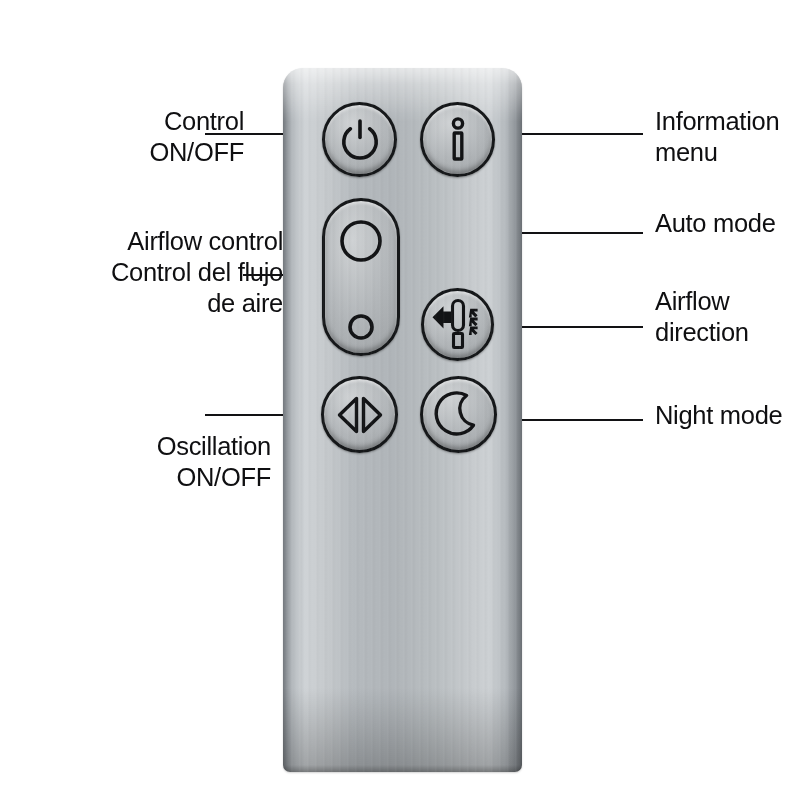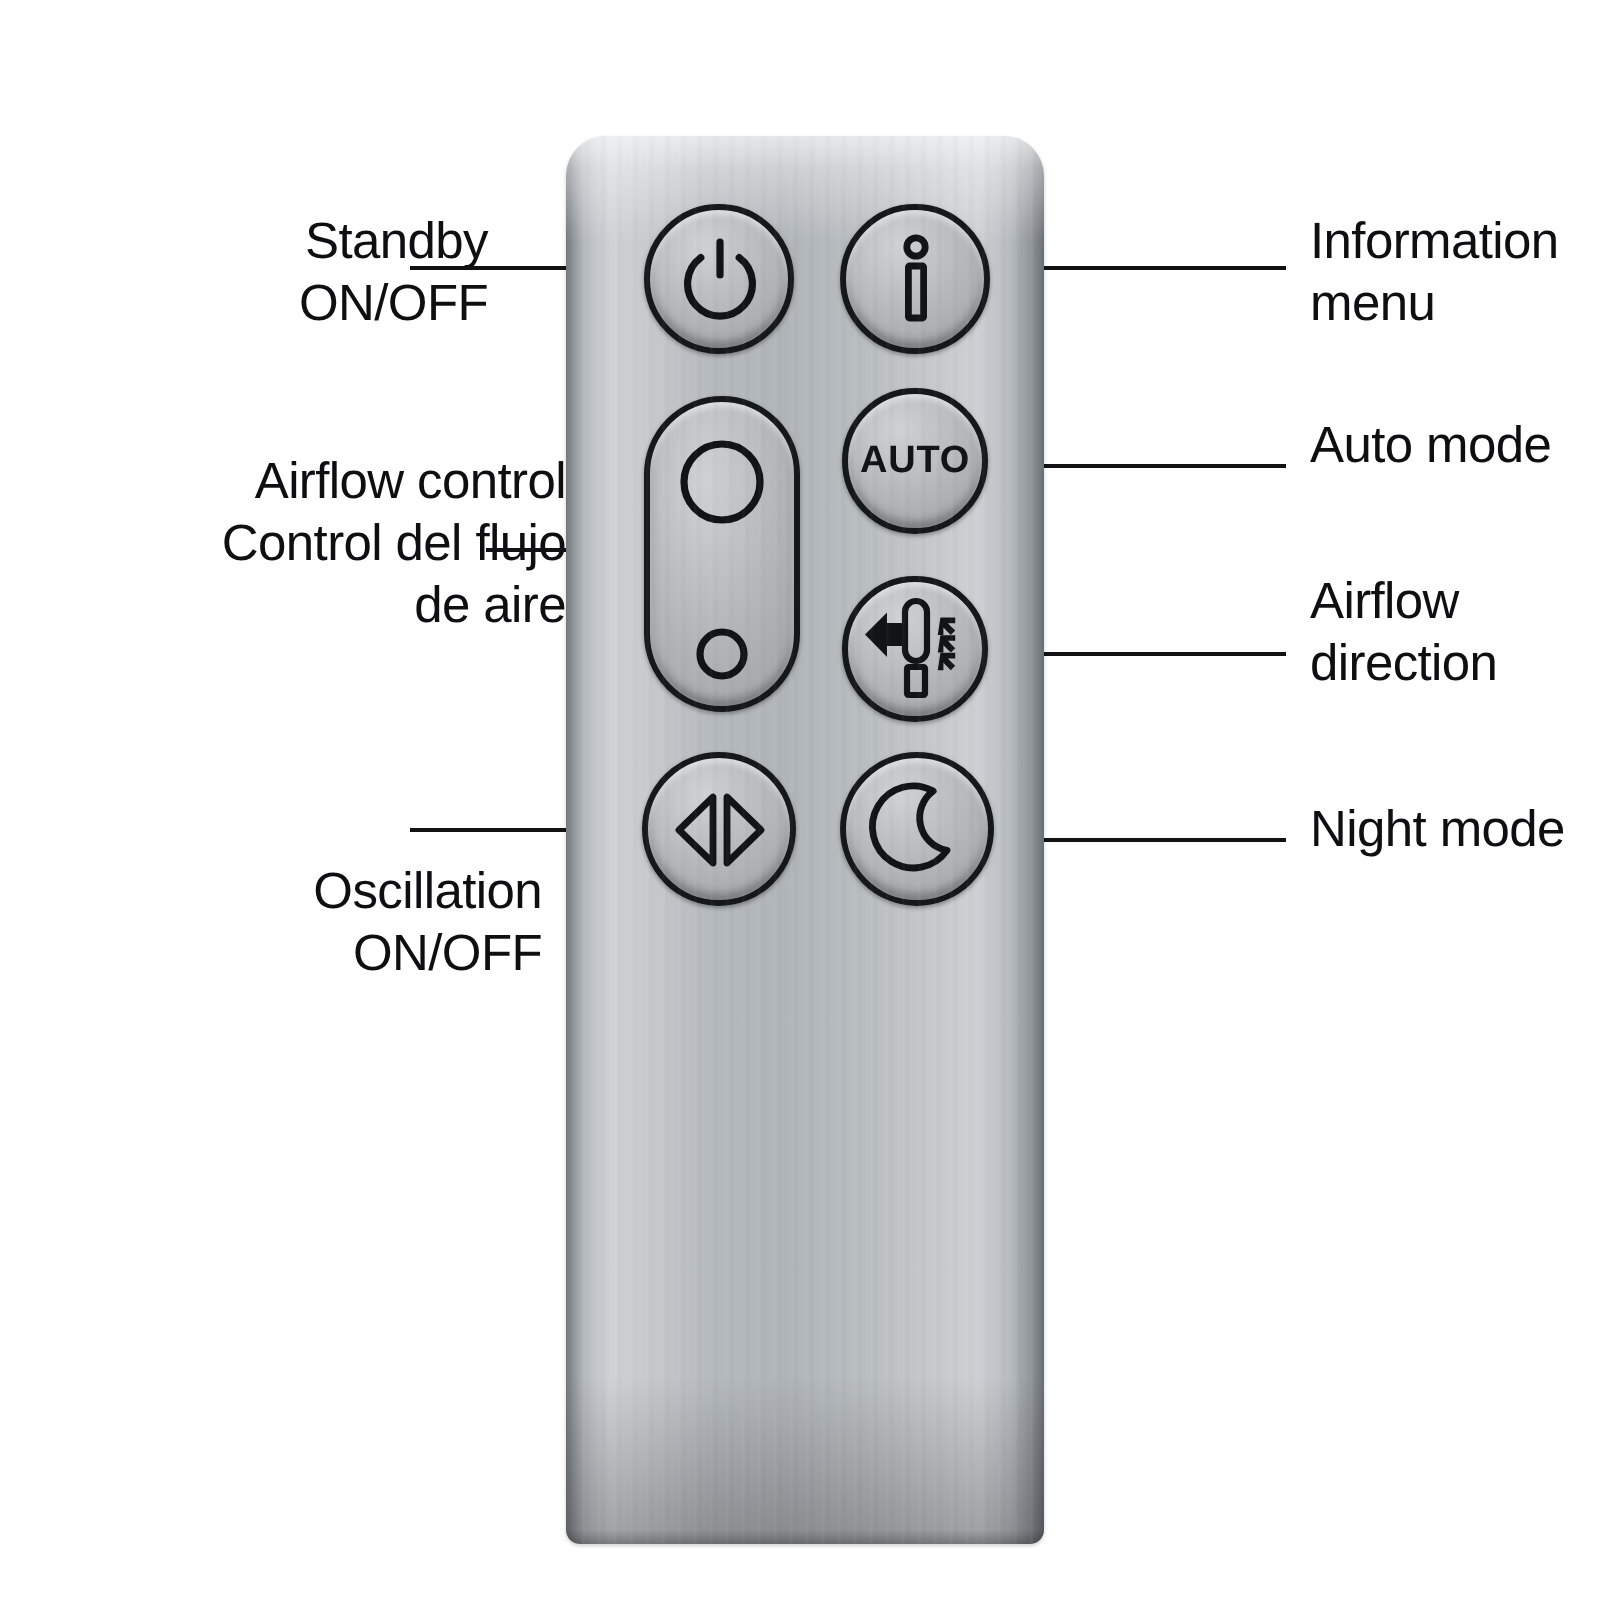--- a/index.html
+++ b/index.html
@@ -132,21 +132,21 @@
     letter-spacing: 0.4px;
     color: #111315;
   }
   svg { display: block; overflow: visible; }
 </style>
 </head>
 <body>
 
 <div id="stage">
 
-  <div class="label left" style="right:556px; top:106px; width:240px;">Standby
+  <div class="label left" style="right:556px; top:106px; width:240px;">Control
 ON/OFF</div>
 
   <div class="label left" style="right:517px; top:226px; width:290px;">Airflow control
 Control del flujo
 de aire</div>
 
   <div class="label left" style="right:529px; top:386px; width:260px;margin-top:45px;">Oscillation
 ON/OFF</div>
 
   <div class="label right" style="left:655px; top:106px; width:180px;">Information
@@ -194,25 +194,20 @@
     <div class="btn pill" style="left:39px; top:130px; width:78px; height:158px;">
       <span class="glyph" style="align-items:flex-start;">
         <svg width="78" height="158" viewBox="0 0 78 158">
           <circle cx="39" cy="40" r="19" fill="none" stroke="#121315" stroke-width="3.6"></circle>
           <circle cx="39" cy="126" r="11" fill="none" stroke="#121315" stroke-width="3.6"></circle>
         </svg>
       </span>
       <span></span>
     </div>
 
-    <div class="btn round" style="left:138px; top:126px; width:73px; height:73px;">
-      <span class="glyph">
-        <span class="autotext">AUTO</span>
-      </span>
-    </div>
 
     <div class="btn round" style="left:138px; top:220px; width:73px; height:73px;">
       <span class="glyph">
         <svg width="56" height="56" viewBox="0 0 56 56">
 
           <rect x="22.5" y="3.5" width="11" height="30" rx="5.5" fill="none" stroke="#121315" stroke-width="3.1"></rect>
 
           <rect x="23.5" y="36.5" width="9" height="14" rx="0.8" fill="none" stroke="#121315" stroke-width="3.1"></rect>
 
           <path d="M22 14.5 L22 26 L13.5 26 L13.5 31.5 L2.5 20.3 L13.5 9.2 L13.5 14.5 Z" fill="#121315"></path>

